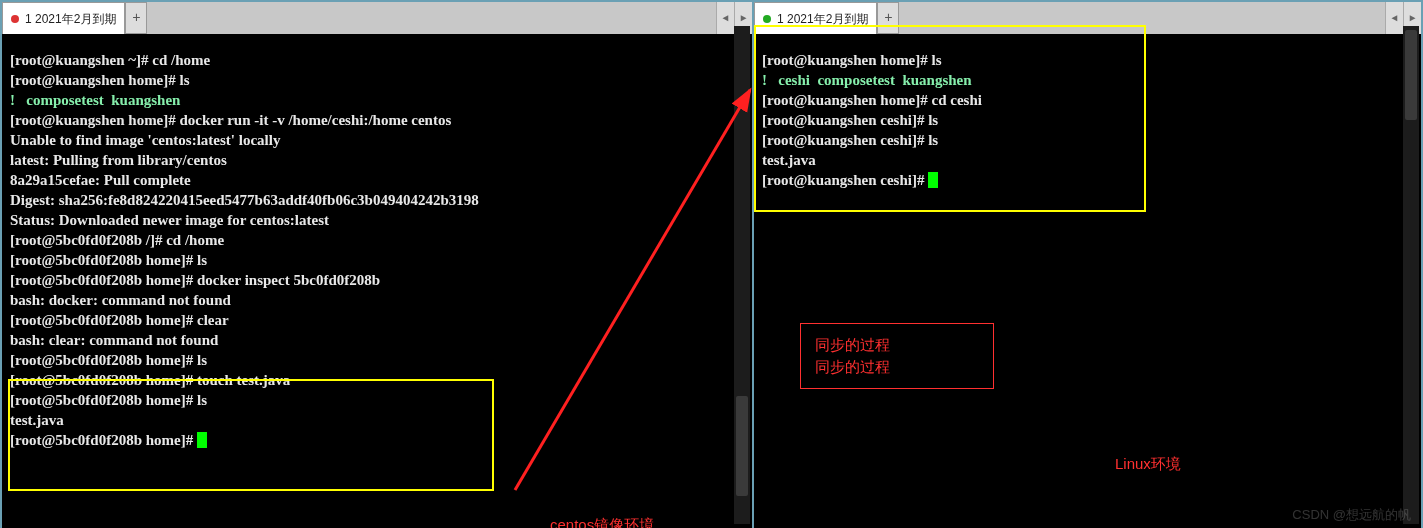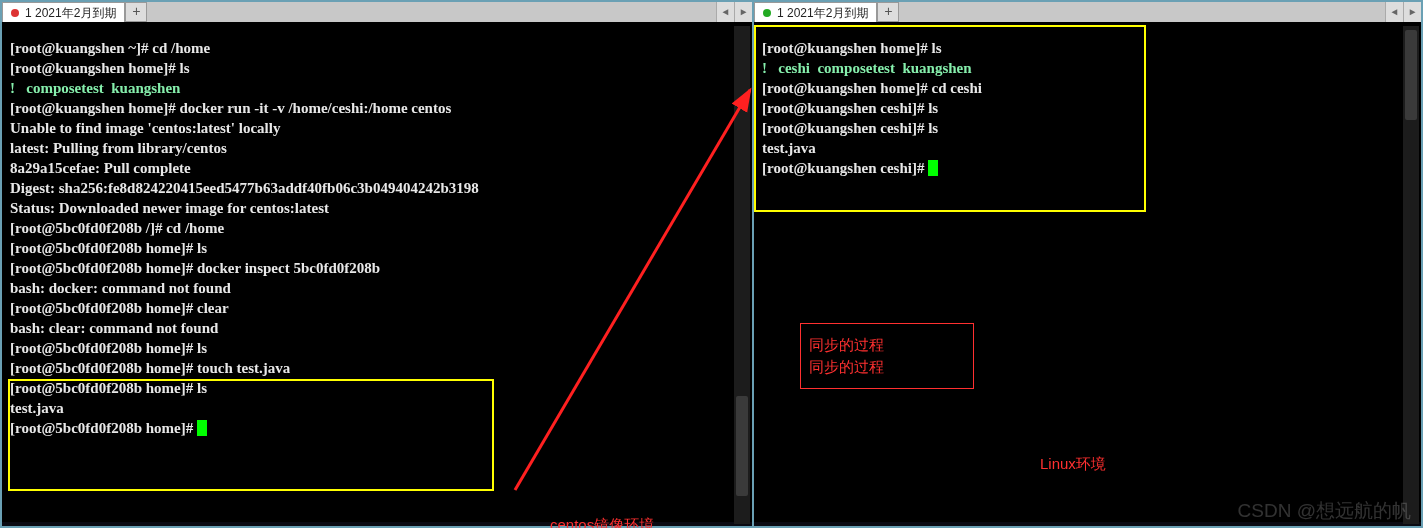--- a/index.html
+++ b/index.html
@@ -13,21 +13,21 @@
       overflow: hidden;
     }
     .pane {
       position: absolute;
       top: 0;
       background: #0a0a12;
     }
     .left-pane { left: 0; width: 752px; height: 528px; border: 2px solid #6aa0b4; border-right: none;}
     .right-pane { left: 752px; width: 671px; height: 528px; border: 2px solid #6aa0b4; }
     .tabbar {
-      height: 20px;
+      height: 32px;
       background: #c8c8c8;
       display: flex;
       align-items: stretch;
       position: relative;
     }
     .tab {
       background: #e0e0e0;
       border: 1px solid #999;
       border-bottom: none;
       padding: 2px 8px;
@@ -108,26 +108,26 @@
       pointer-events: none;
     }
     .annotation {
       position: absolute;
       font-family: "Microsoft YaHei", SimSun, Arial, sans-serif;
       font-size: 15px;
       color: #ff3030;
       font-weight: normal;
     }
     .ann-centos { left: 550px; top: 516px; }
-    .ann-linux { left: 1040px; top: 455px; }
+    .ann-linux { left: 1115px; top: 455px; }
     .ann-box {
       left: 800px; top: 323px;
       border: 1px solid #ff3030;
-      padding: 10px 8px;
-      width: 174px;
+      padding: 10px 14px;
+      width: 194px;
       line-height: 22px;
     }
     .arrow-svg {
       position: absolute;
       left: 495px;
       top: 80px;
       width: 300px;
       height: 430px;
       pointer-events: none;
       z-index: 5;
@@ -145,21 +145,21 @@
       left:2px; right:2px;
       background: #3a3a3a;
       border-radius: 2px;
     }
     .watermark {
       position: absolute;
       right: 12px;
       bottom: 4px;
       color: rgba(200,200,200,0.25);
       font-family: "Microsoft YaHei", Arial, sans-serif;
-      font-size: 19px;
+      font-size: 13px;
       pointer-events: none;
     }
   </style>
 </head>
 <body>
 
 <div class="pane left-pane">
   <div class="tabbar">
     <div class="tab active">
       <span class="dot dot-red"></span>

